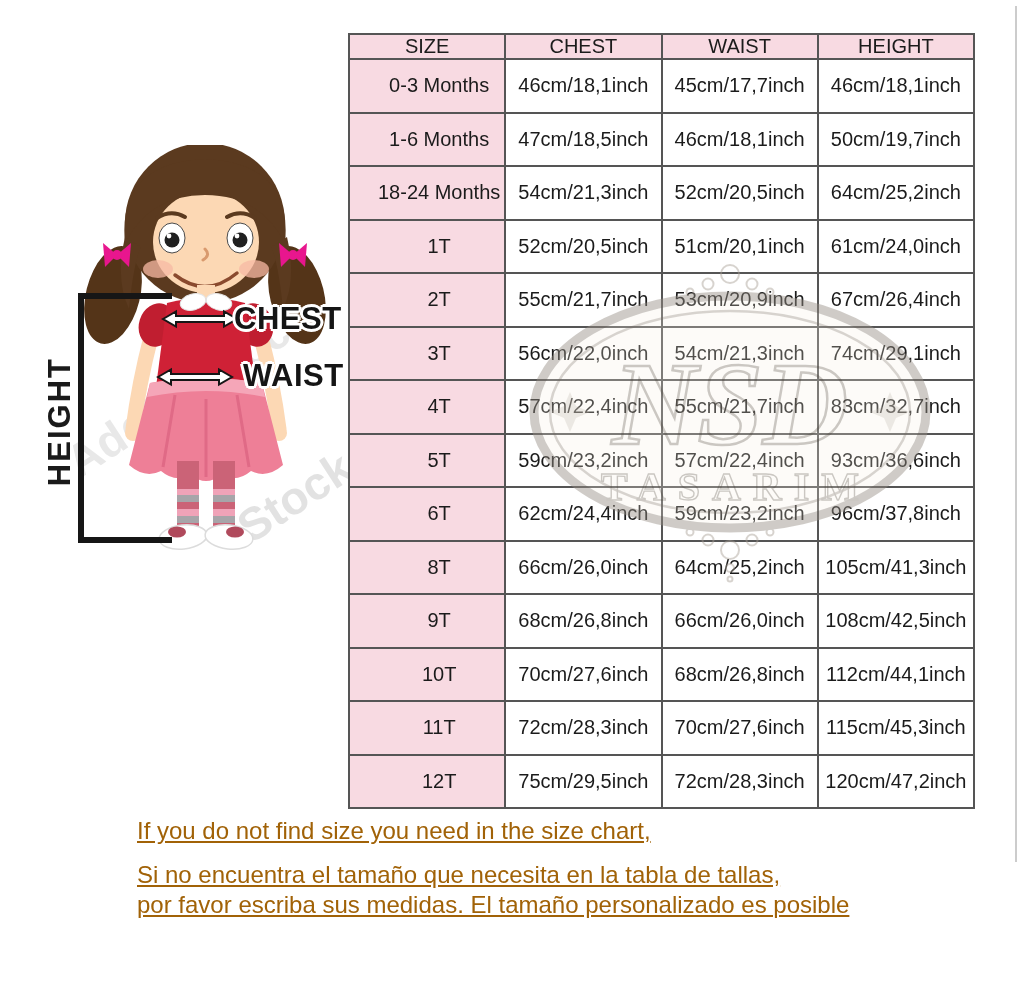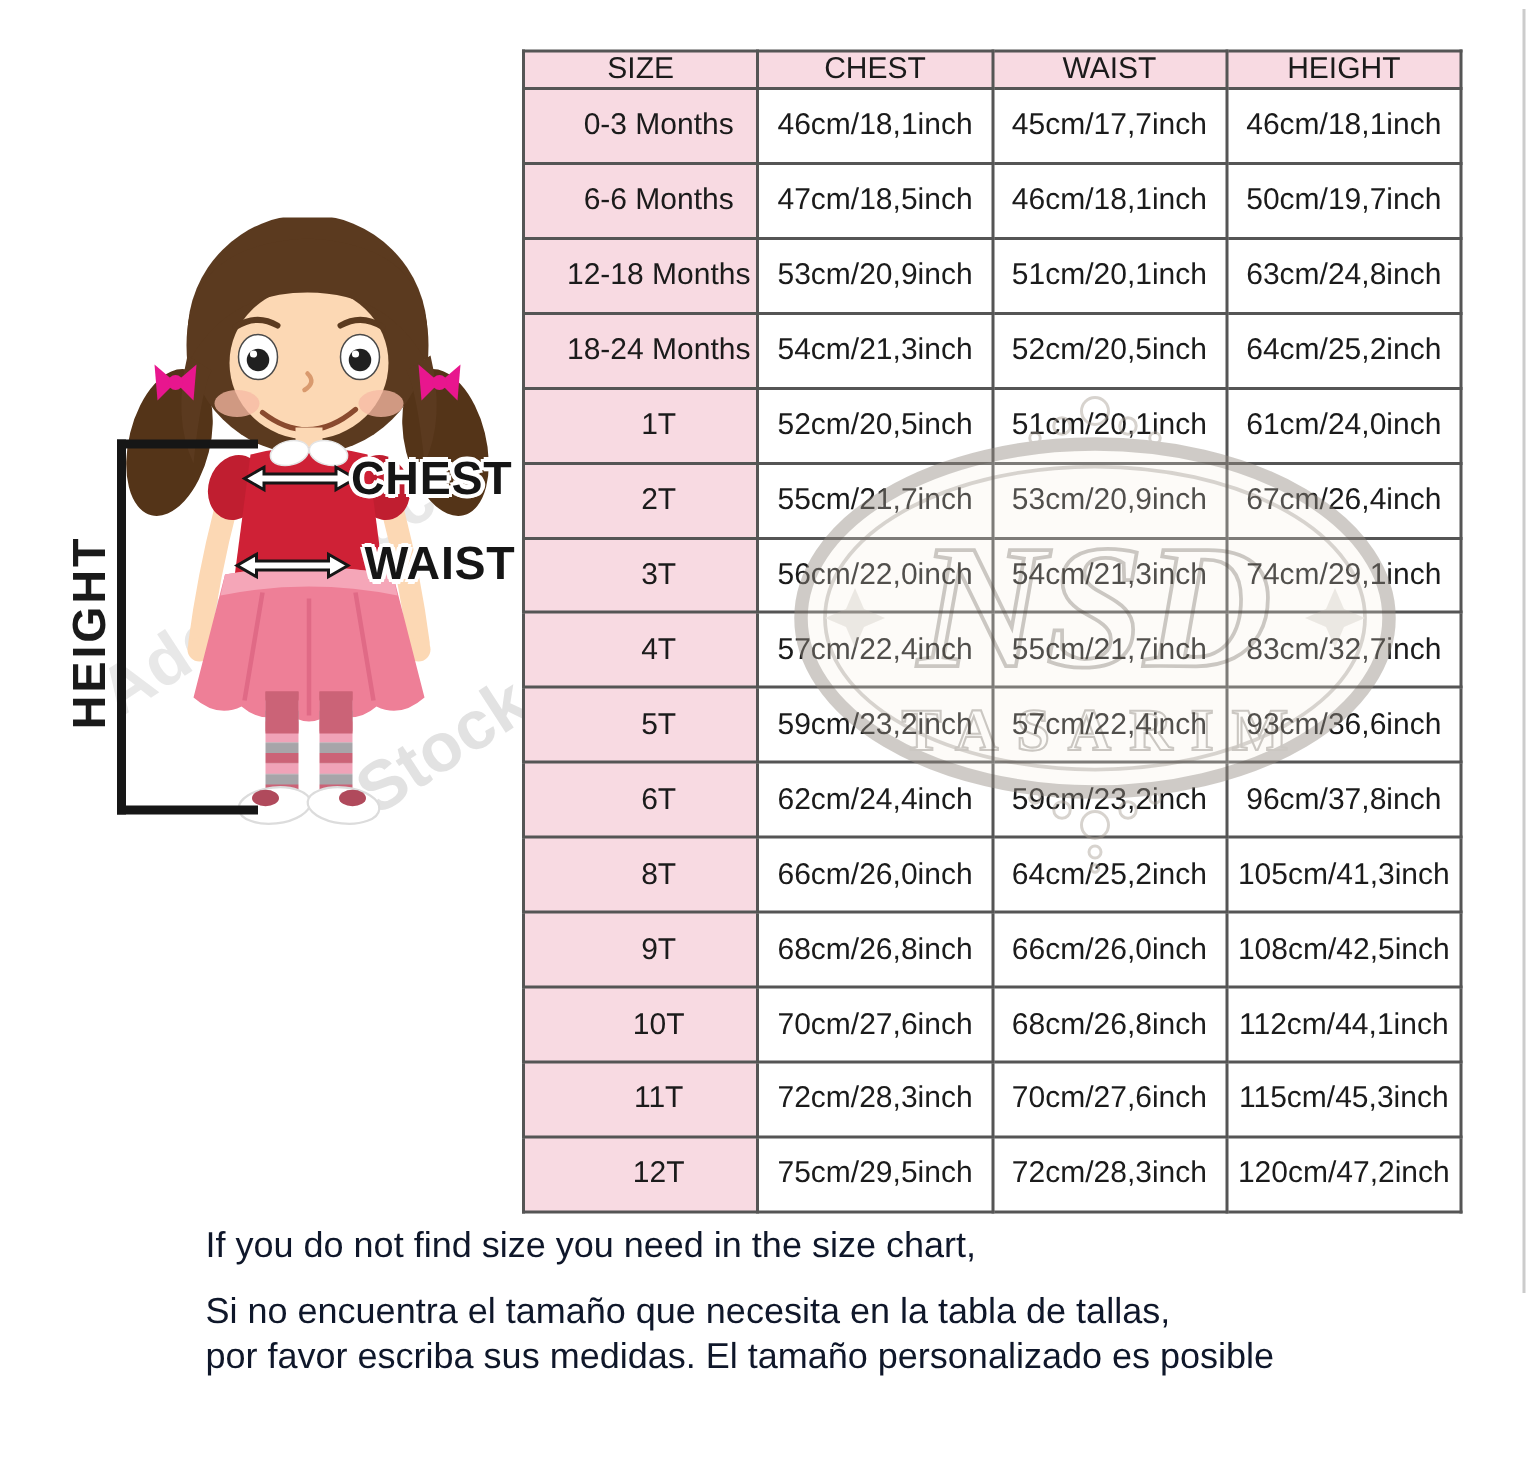--- a/index.html
+++ b/index.html
@@ -50,21 +50,21 @@
   .stock-wm{
     position:absolute;color:rgba(190,190,190,0.35);font-size:46px;font-weight:bold;
     transform:rotate(-33deg);pointer-events:none;white-space:nowrap;
   }
   .stock-wm-1{left:48px;top:362px;}
   .stock-wm-2{left:232px;top:470px;color:rgba(185,185,185,0.42);}
 
   .right-edge-line{position:absolute;left:1015px;top:6px;width:2px;height:856px;background:#cccccc;}
 
   
-  .notes{position:absolute;left:137px;top:816px;font-size:24px;line-height:30px;color:#0f172a;}
+  .notes{position:absolute;left:137px;top:816px;font-size:24px;line-height:30px;color:#a16207;text-decoration:underline;}
   .notes .para{margin:0 0 14px 0;}
 </style>
 </head>
 <body>
 
 <div class="canvas">
 
   <div class="stock-wm stock-wm-1">Adobe Stock</div>
   <div class="stock-wm stock-wm-2">Stock</div>
 
@@ -178,30 +178,24 @@
         </tr>
     </thead>
     <tbody>
         <tr>
           <td>0-3 Months</td>
           <td>46cm/18,1inch</td>
           <td>45cm/17,7inch</td>
           <td>46cm/18,1inch</td>
         </tr>
         <tr>
-          <td>6-6 Months</td>
+          <td>1-6 Months</td>
           <td>47cm/18,5inch</td>
           <td>46cm/18,1inch</td>
           <td>50cm/19,7inch</td>
-        </tr>
-        <tr>
-          <td>12-18 Months</td>
-          <td>53cm/20,9inch</td>
-          <td>51cm/20,1inch</td>
-          <td>63cm/24,8inch</td>
         </tr>
         <tr>
           <td>18-24 Months</td>
           <td>54cm/21,3inch</td>
           <td>52cm/20,5inch</td>
           <td>64cm/25,2inch</td>
         </tr>
         <tr>
           <td>1T</td>
           <td>52cm/20,5inch</td>

